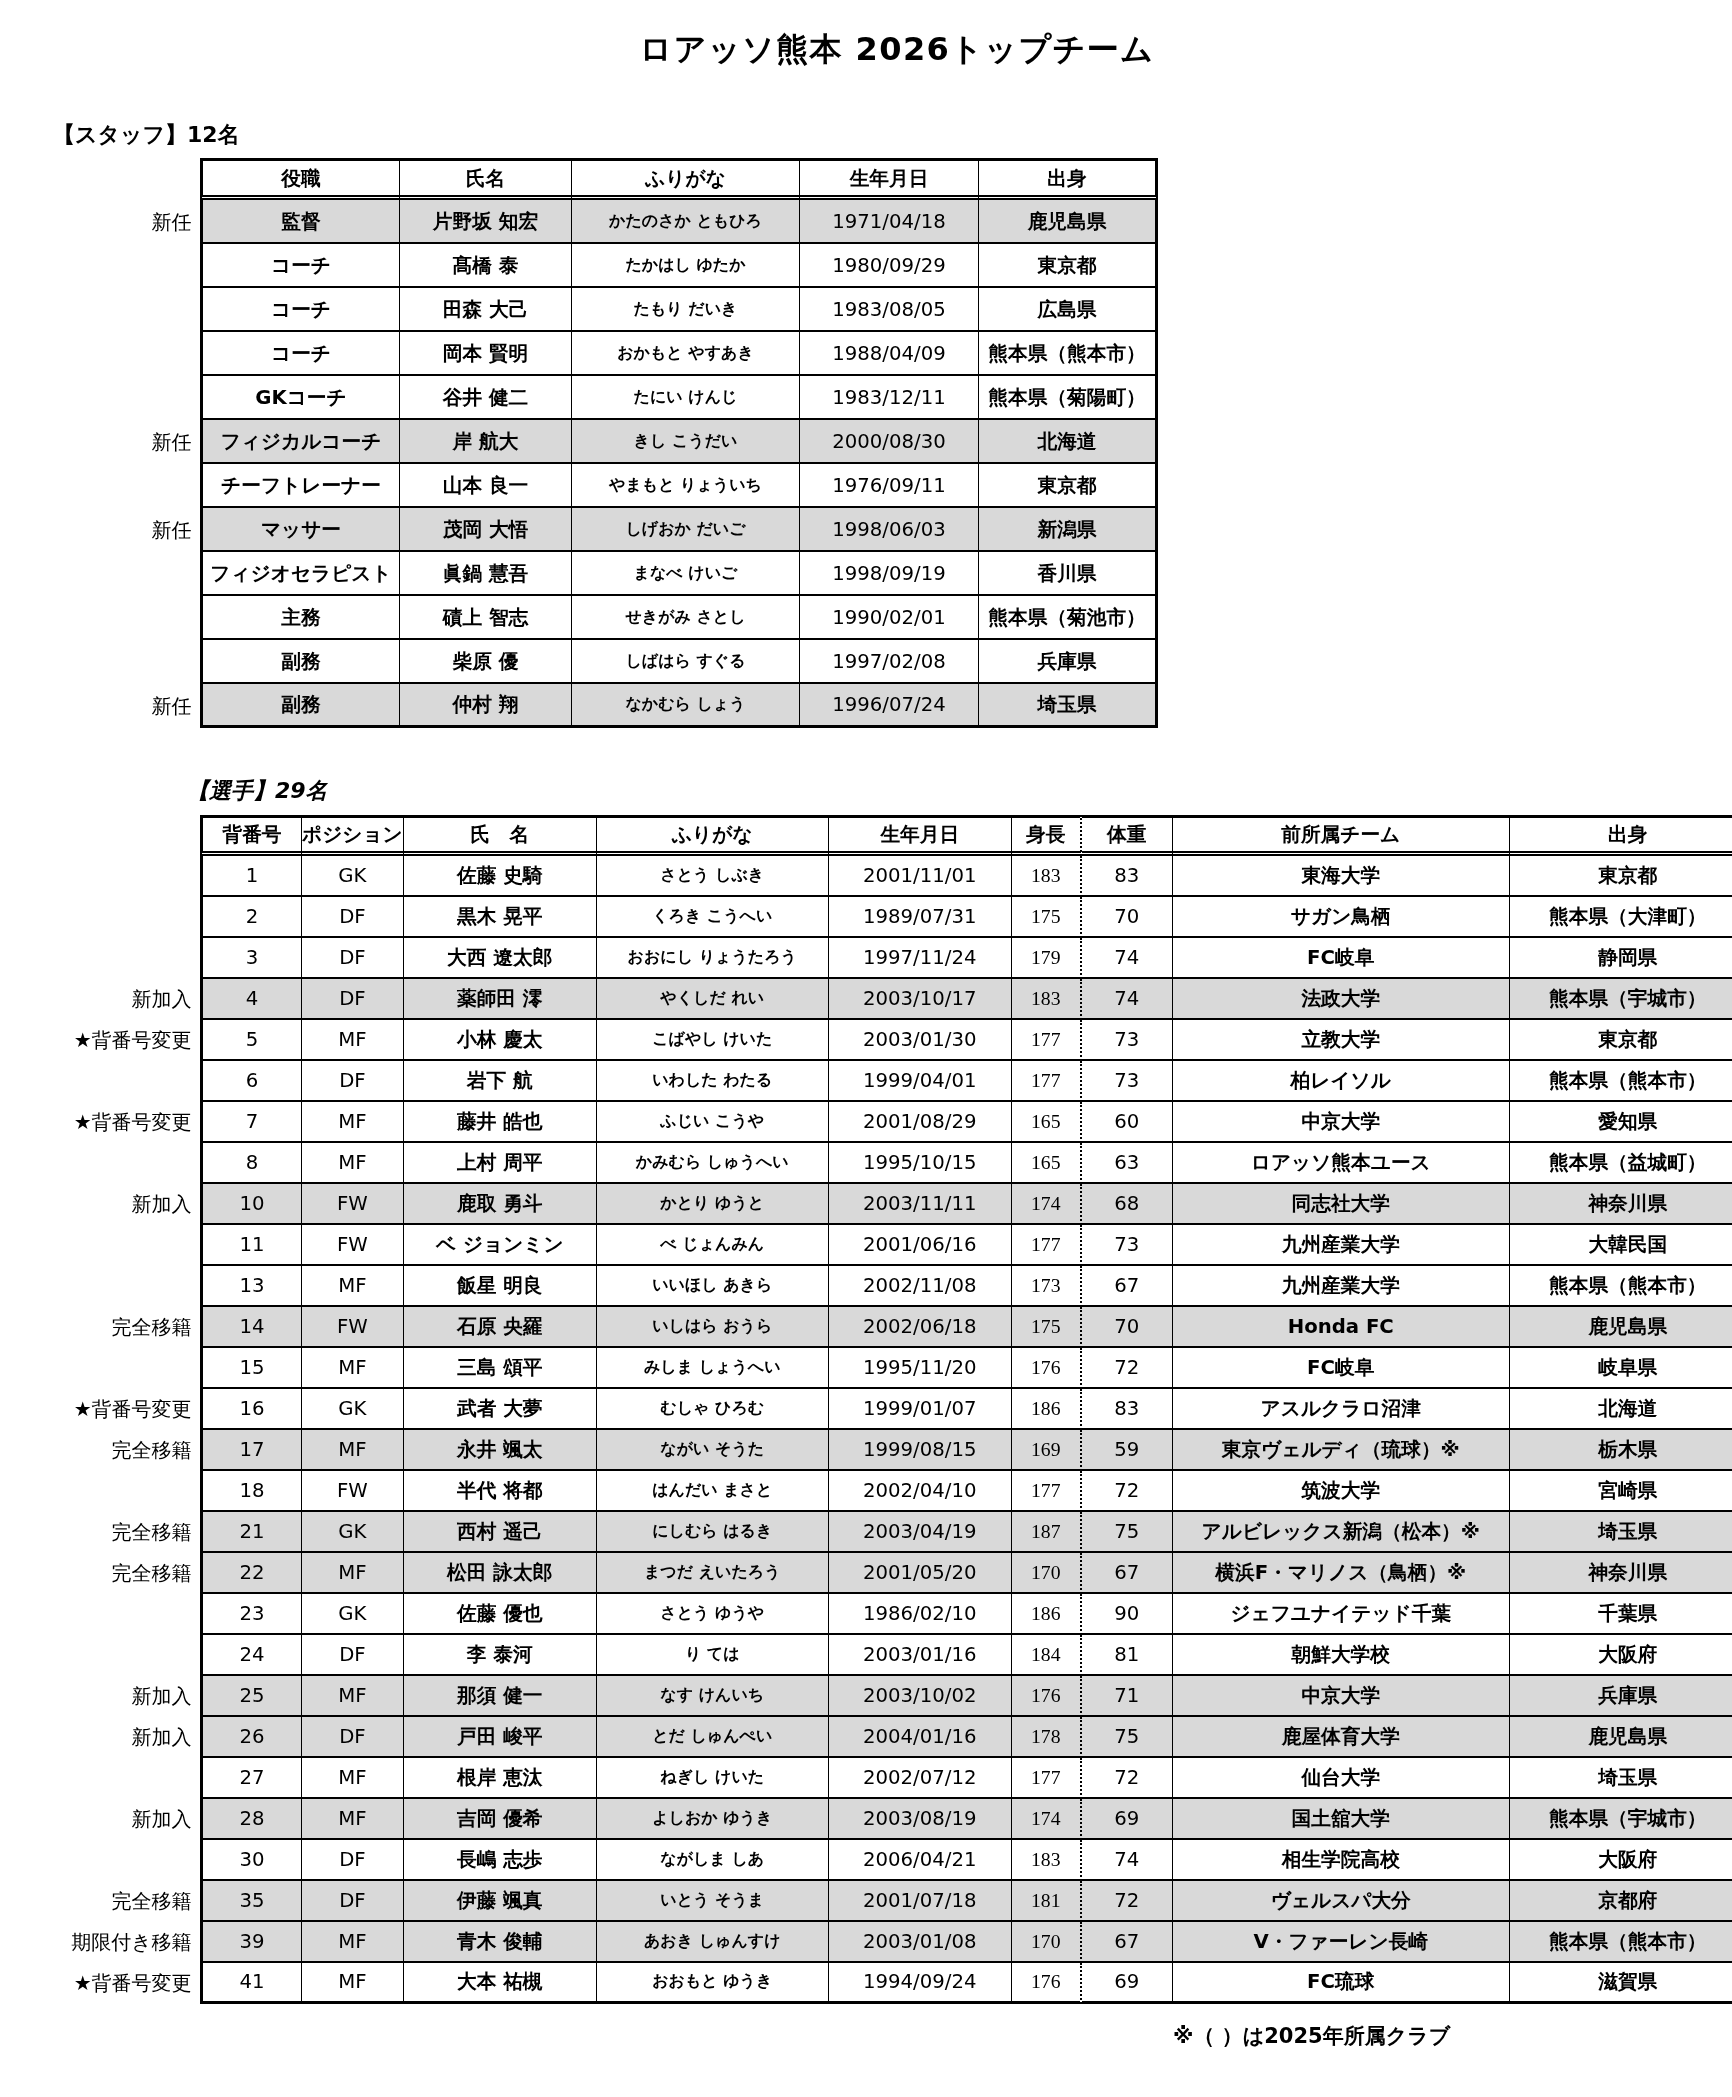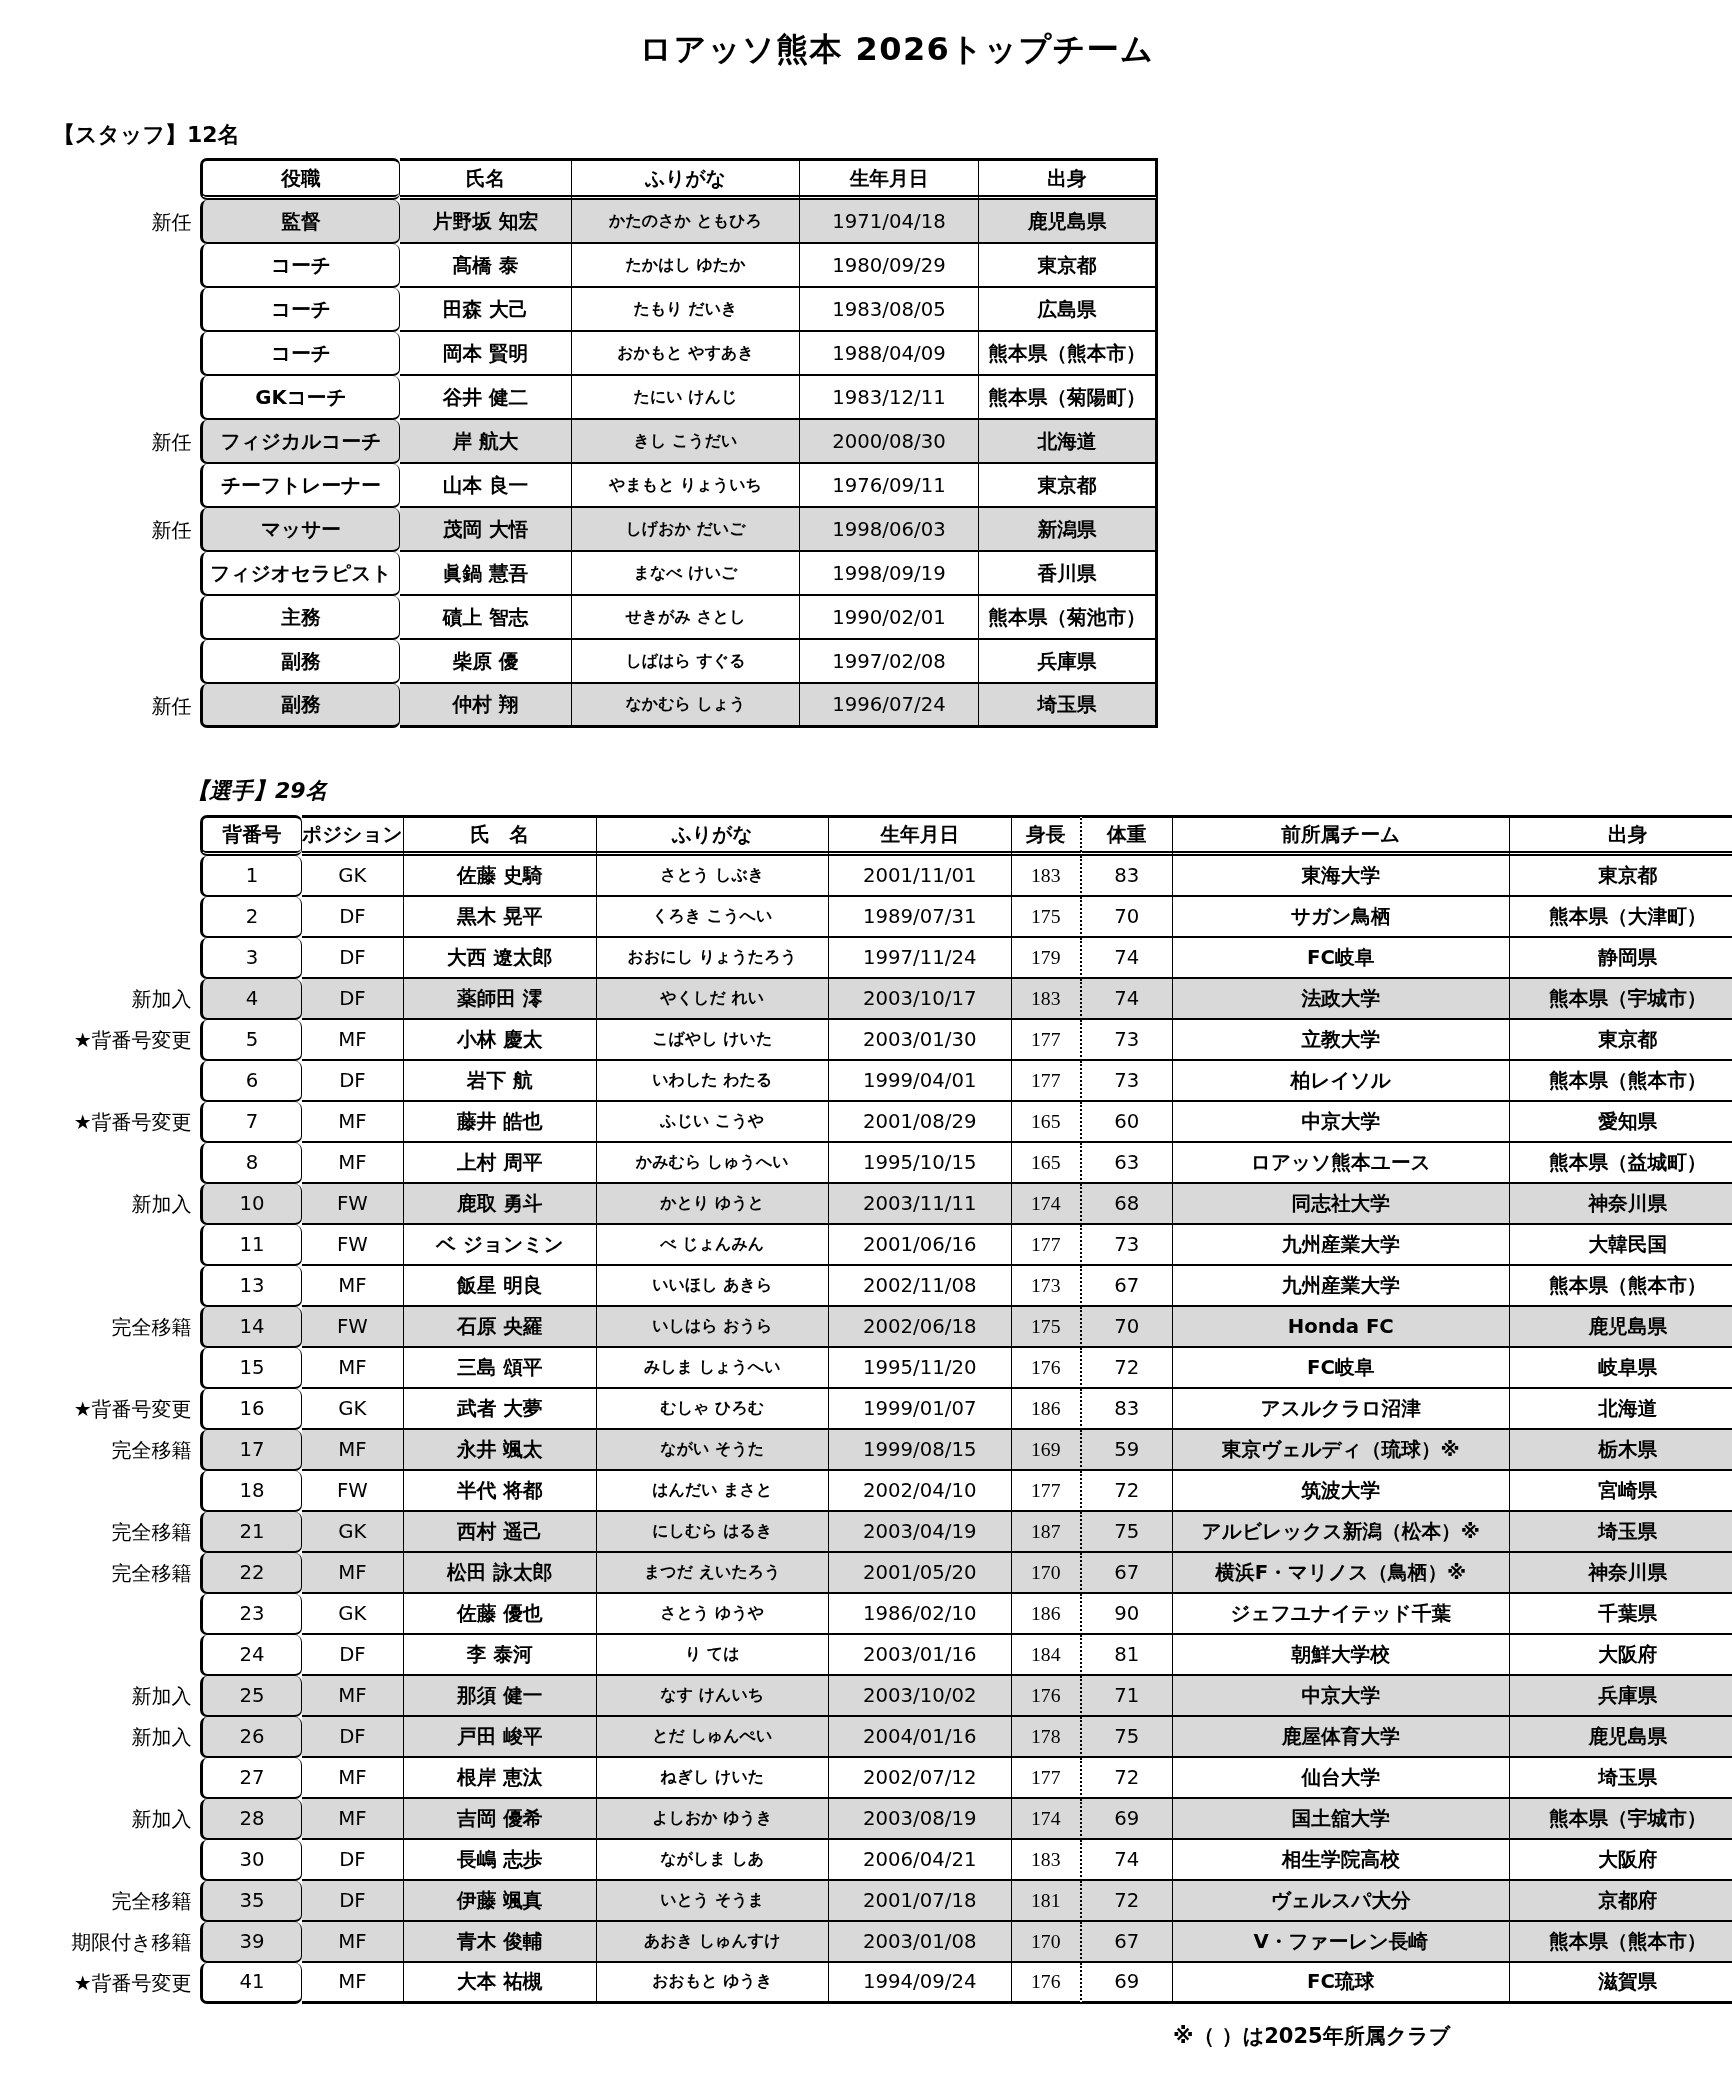--- a/index.html
+++ b/index.html
@@ -47,21 +47,21 @@
     font-size: 20px;
     font-weight: normal;
   }
 
   
   .cell {
     border-right: 1.4px solid #000;
     border-bottom: 2.1px solid #000;
     background: #ffffff;
   }
-  tr > .cell:nth-child(2) { border-left: 3.5px solid #000; border-radius: 7px; }
+  tr > .cell:nth-child(2) { border-left: 3.5px solid #000; }
   tr > .cell:last-child { border-right-width: 3.5px; }
   thead .cell { border-top: 3.5px solid #000; border-bottom: 5.6px double #000; font-weight: bold; font-size: 19.7px; }
   tbody tr:last-child .cell { border-bottom-width: 3.5px; }
 
   
   .dot-r { border-right: 2.1px dotted #000; font-family: Liberation Serif, serif; }
 
   .staff-table thead tr { height: 42px; }
   .staff-table tbody tr { height: 44px; }
   .players-table thead tr { height: 41px; }

